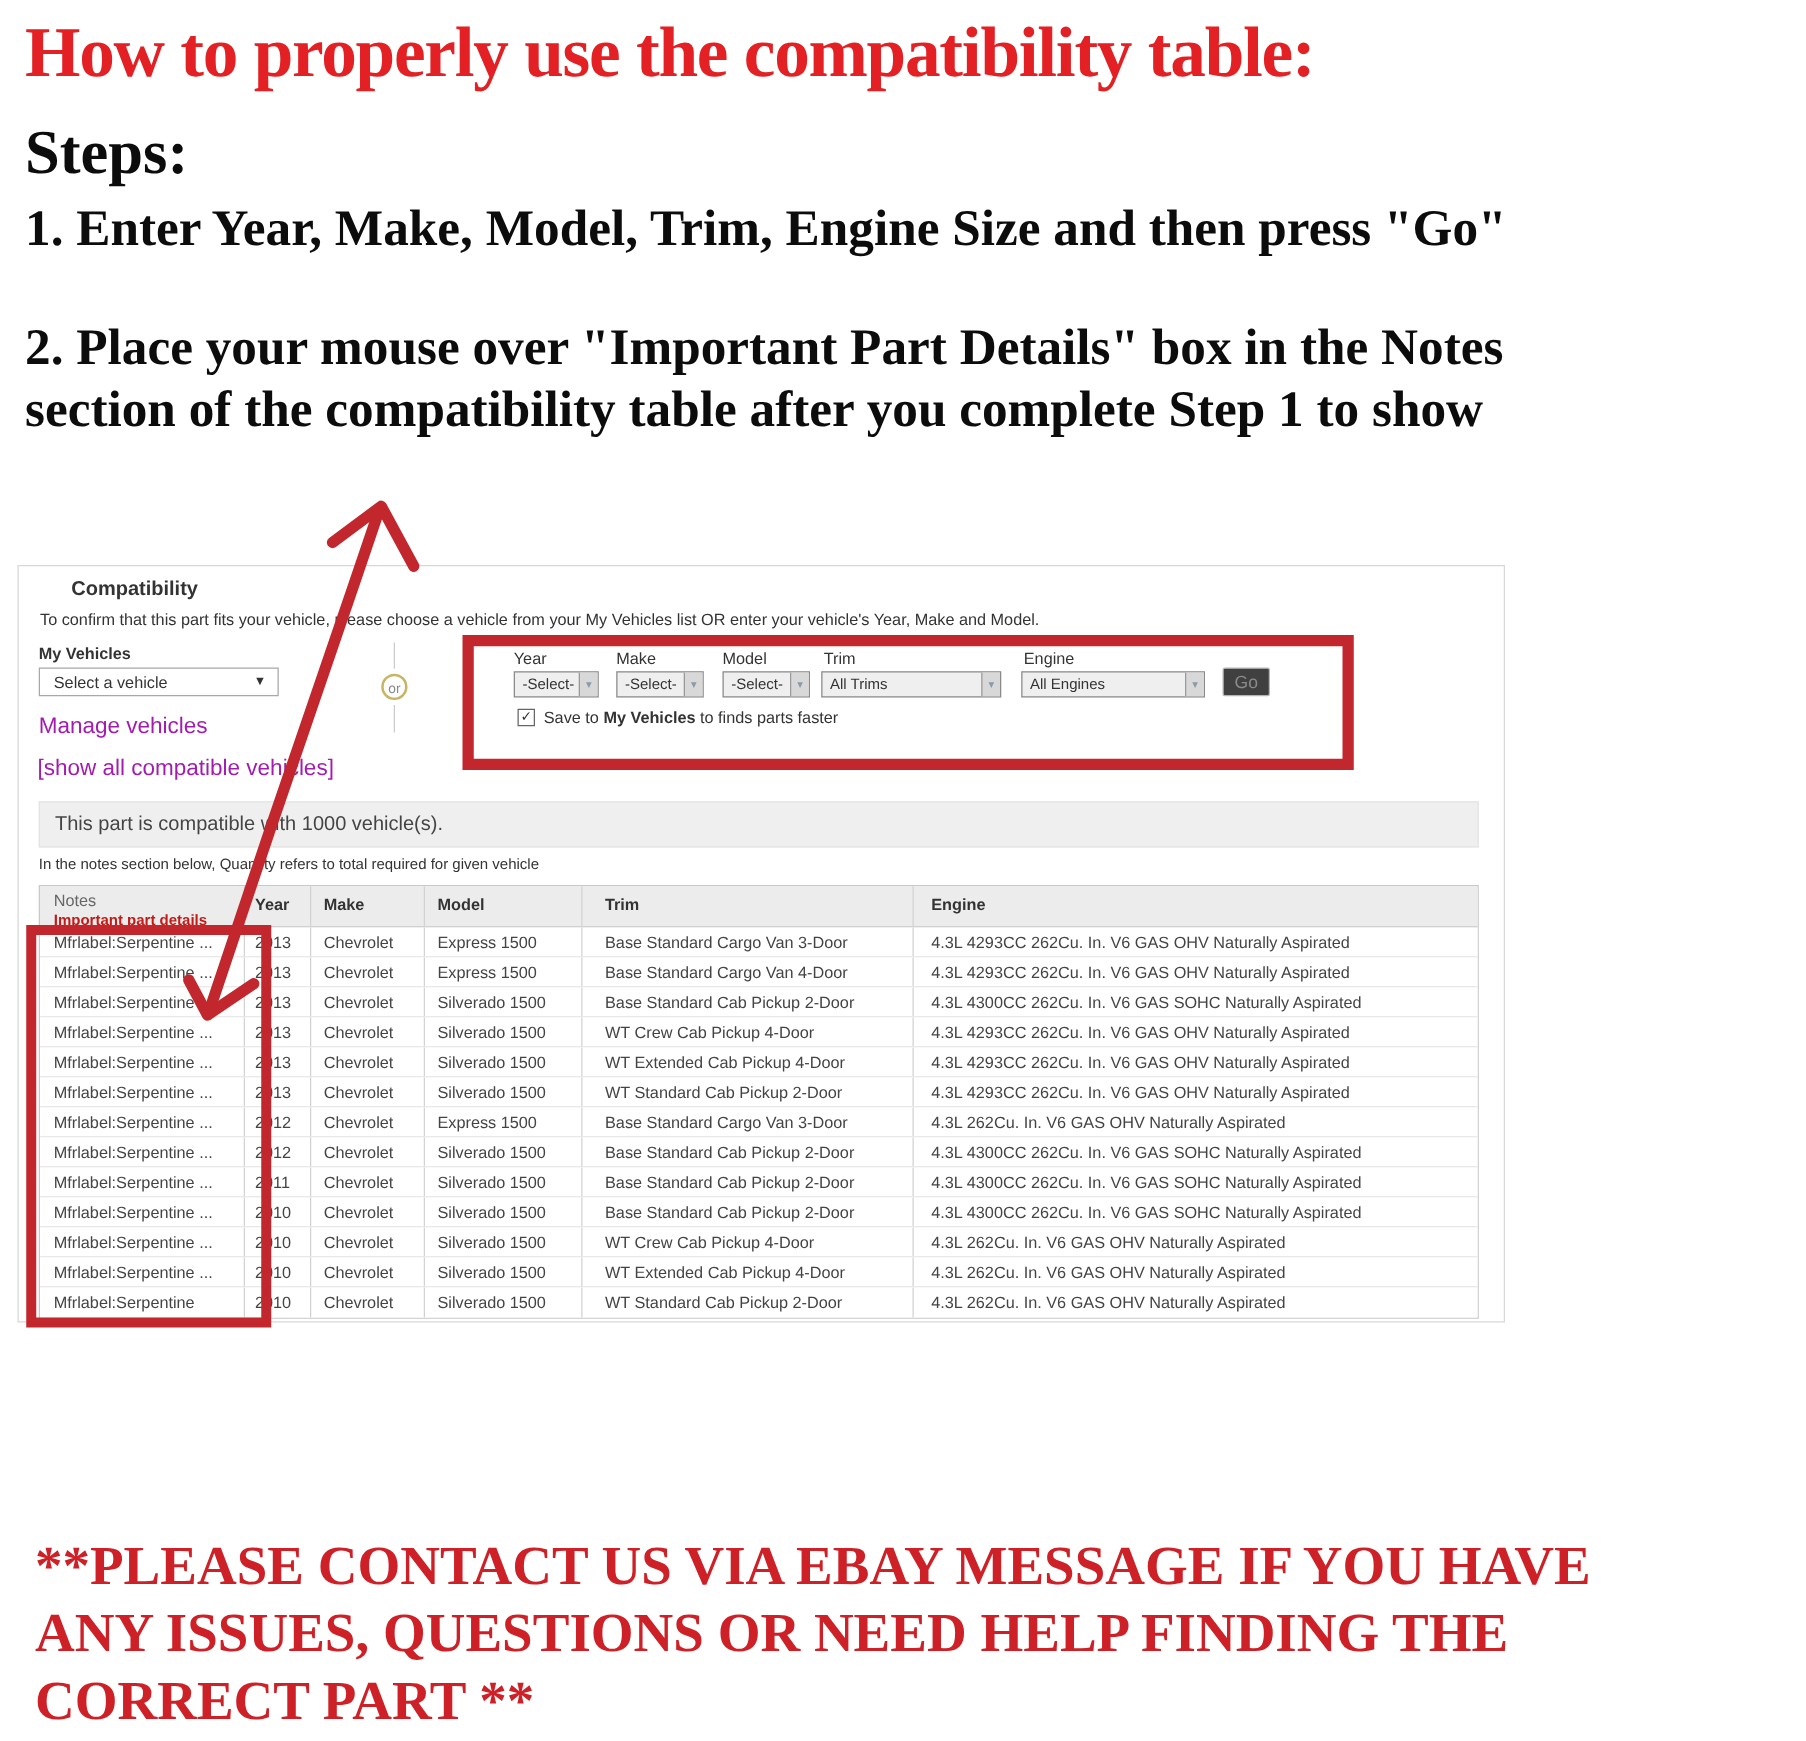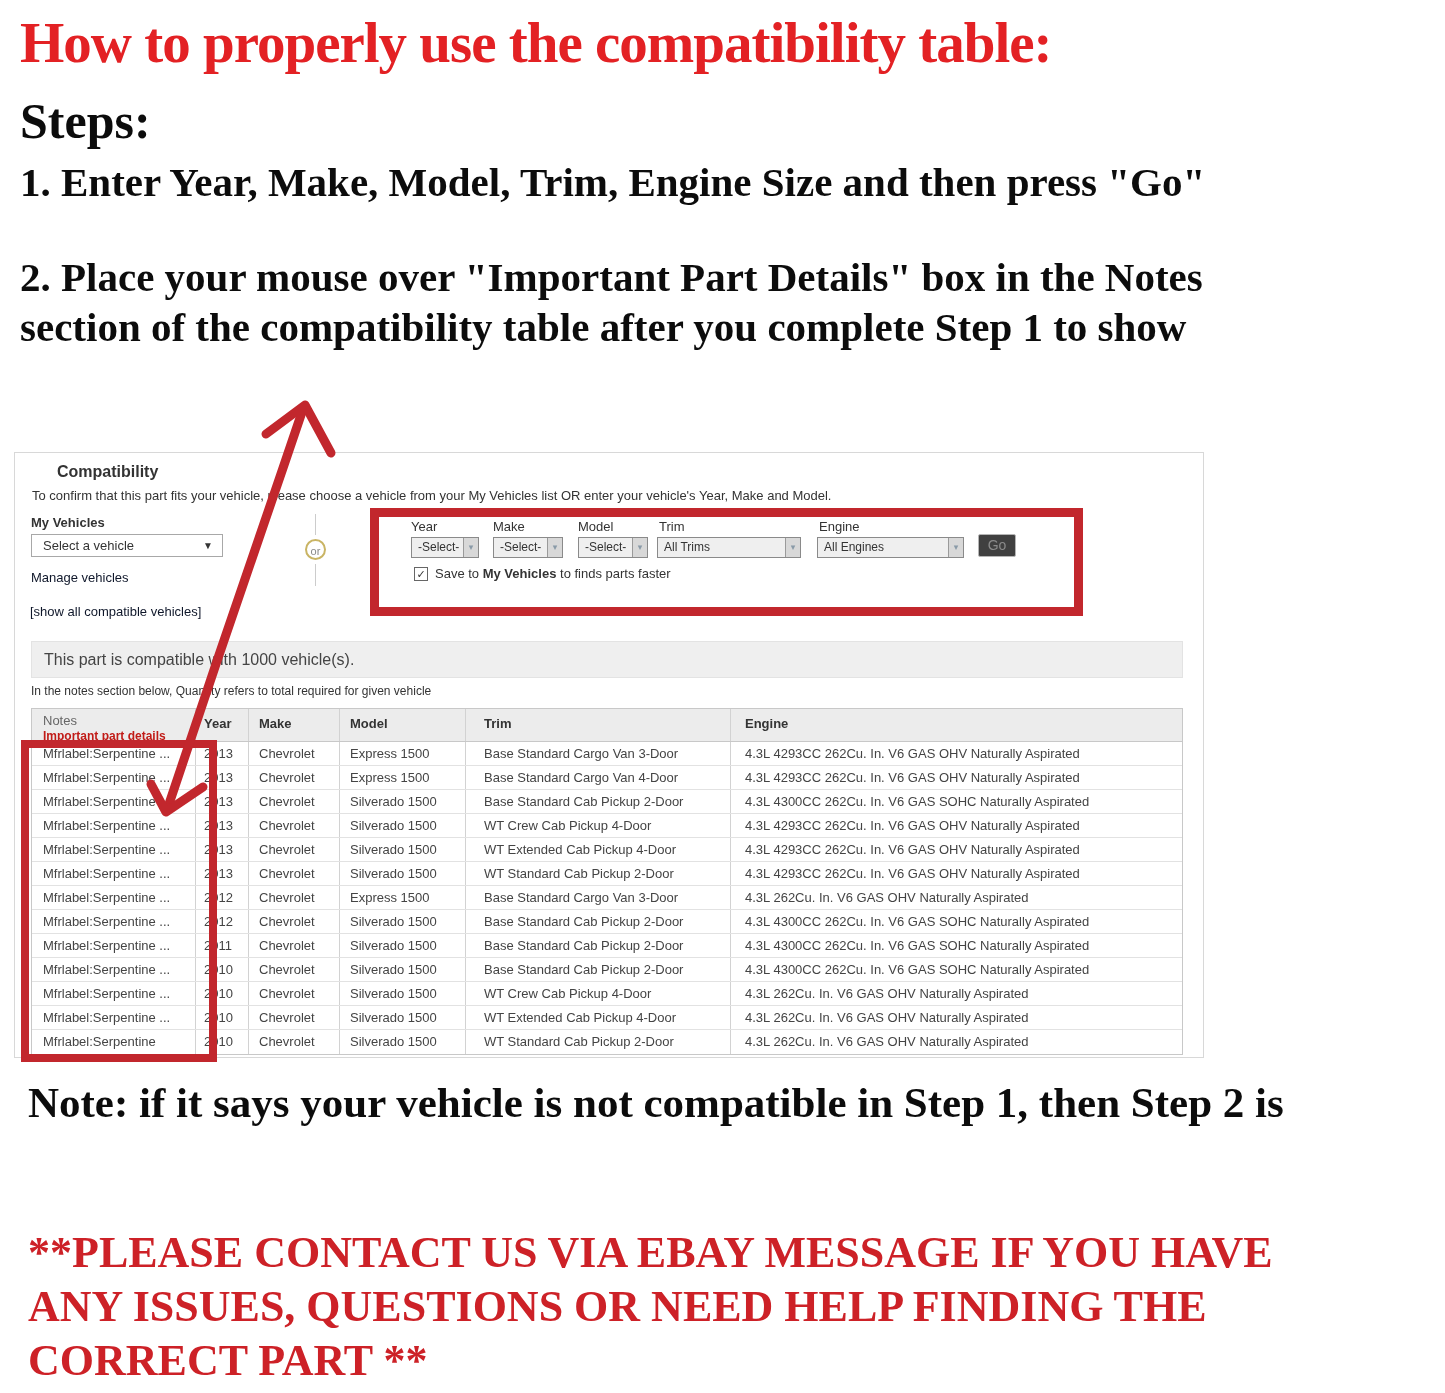--- a/index.html
+++ b/index.html
@@ -16,21 +16,21 @@
   
   .panel{position:absolute;left:14px;top:452px;width:1188px;height:604px;background:#fff;
          border:1px solid #d8d8d8;font-family:"Liberation Sans","DejaVu Sans",sans-serif;}
   .panel *{box-sizing:border-box;}
   .w-title{position:absolute;left:18px;top:10px;font-size:16px;font-weight:700;color:#333;margin-left:24px;}
   .w-sub{position:absolute;left:17px;top:35px;font-size:13px;color:#333;white-space:nowrap;}
   .mv-label{position:absolute;left:16px;top:62px;font-size:13px;font-weight:700;color:#333;}
   .vehicle-select{position:absolute;left:16px;top:81px;width:192px;height:23px;border:1px solid #a8a8a8;
          background:#fff;font-size:13px;color:#333;line-height:21px;padding-left:11px;cursor:pointer;}
   .vehicle-select .caret{position:absolute;right:9px;top:0;font-size:10px;color:#333;line-height:21px;}
-  .w-link{position:absolute;font-size:13px;color:#0f172a;cursor:pointer;white-space:nowrap;}
+  .w-link{position:absolute;font-size:18px;color:#a21caf;cursor:pointer;white-space:nowrap;}
   .link-manage{left:16px;top:117px;}
   .link-showall{left:15px;top:151px;}
   .or-circle{position:absolute;left:290px;top:86px;width:21px;height:21px;border:2px solid #c9b464;
          border-radius:50%;font-size:11px;color:#888;text-align:center;line-height:20px;background:#fff;}
   .or-line{position:absolute;left:300px;width:1px;background:#ccc;}
   .or-line.top{top:61px;height:21px;}
   .or-line.bottom{top:111px;height:22px;}
   .f-label{position:absolute;top:66px;font-size:13px;color:#333;}
   .sel{position:absolute;top:84px;height:21px;border:1px solid #8a8a8a;background:#efefef;
        font-size:12px;color:#333;line-height:19px;padding-left:6px;cursor:pointer;}
@@ -247,21 +247,20 @@
             <div class="tcell c-make">Chevrolet</div>
             <div class="tcell c-model">Silverado 1500</div>
             <div class="tcell c-trim">WT Standard Cab Pickup 2-Door</div>
             <div class="tcell c-engine">4.3L 262Cu. In. V6 GAS OHV Naturally Aspirated</div>
           </div>
         </div>
     </div>
   </div>
 
   <div class="note-block">
-    <div>Note: if it says your vehicle is not compatible in Step 1, then Step 2 is</div>
   </div>
 
   <div class="contact-block">
     <div>**PLEASE CONTACT US VIA EBAY MESSAGE IF YOU HAVE</div>
     <div>ANY ISSUES, QUESTIONS OR NEED HELP FINDING THE</div>
     <div>CORRECT PART **</div>
   </div>
 
   <div class="redbox form-box"></div>
   <div class="redbox notes-box"></div>

